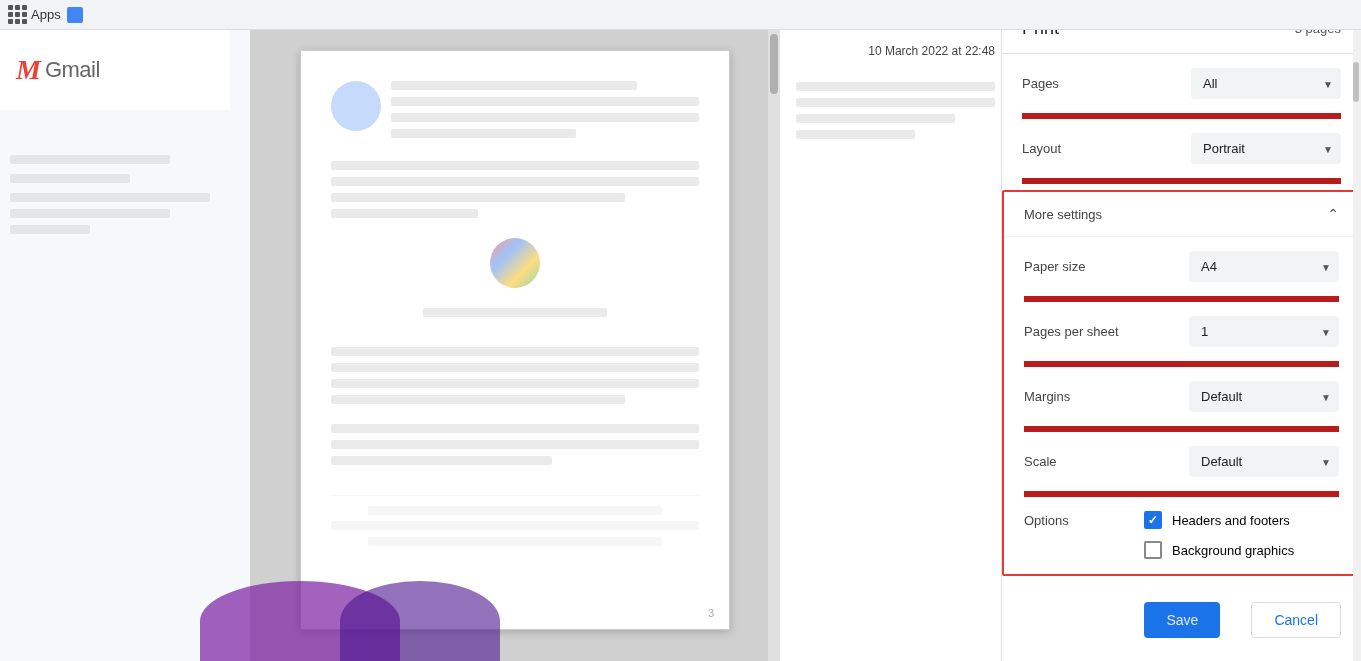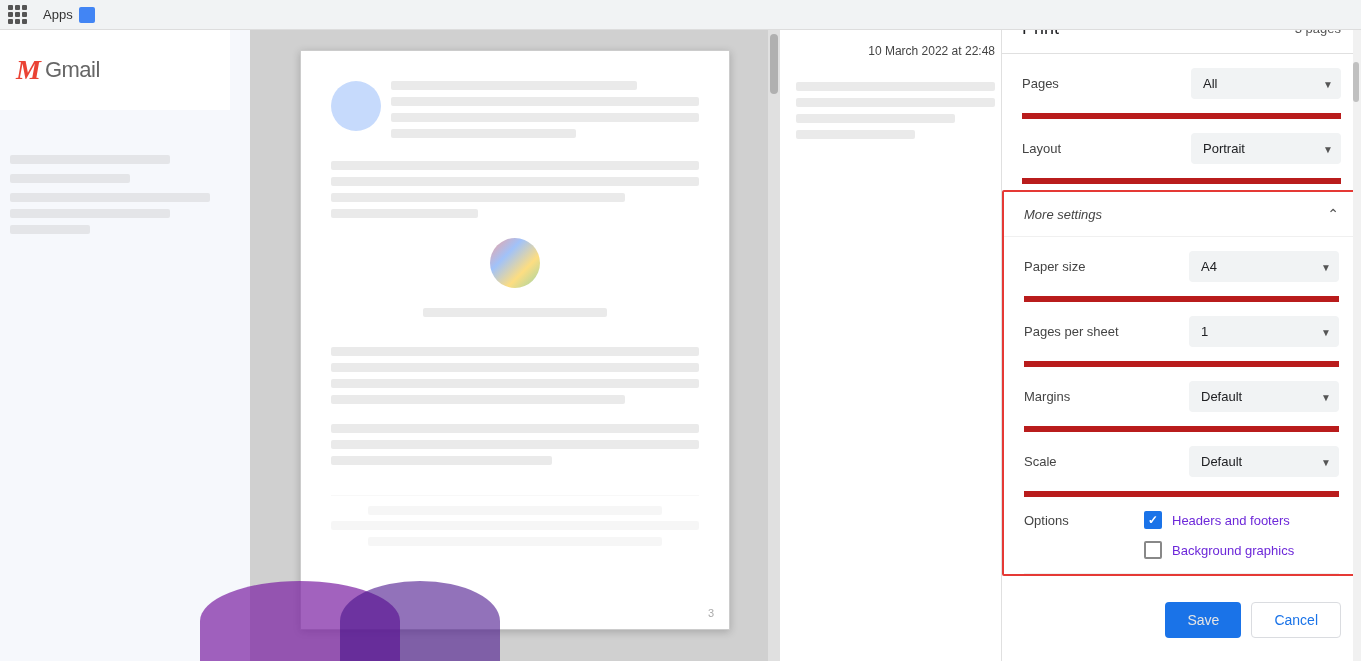--- a/index.html
+++ b/index.html
@@ -222,21 +222,20 @@
       display: flex;
       justify-content: space-between;
       align-items: center;
       padding: 14px 20px;
       cursor: pointer;
       border-bottom: 1px solid #f0f0f0;
     }
     .more-settings-label {
       font-size: 13px;
       color: #444;
-      font-style: italic;
     }
     .chevron-icon {
       color: #555;
       font-size: 14px;
     }
 
     .more-settings-content {
       padding: 0 20px;
     }
 
@@ -281,21 +280,21 @@
     .checkbox-unchecked {
       width: 18px;
       height: 18px;
       background: #fff;
       border: 2px solid #888;
       border-radius: 2px;
       flex-shrink: 0;
     }
     .check-label {
       font-size: 13px;
-      color: #6d28d9;
+      color: #000000;
     }
 
     
     .print-actions {
       display: flex;
       justify-content: flex-end;
       gap: 10px;
       padding: 20px 20px 20px 20px;
     }
     .btn-save {
@@ -310,20 +309,21 @@
     }
     .btn-cancel {
       background: #fff;
       color: #1a73e8;
       border: 1px solid #dadce0;
       border-radius: 4px;
       padding: 9px 22px;
       font-size: 14px;
       cursor: pointer;
       font-weight: 500;
+      margin-left: 21px;
     }
 
     
     .right-bg {
       position: absolute;
       top: 30px;
       left: 780px;
       width: 231px;
       height: 631px;
       background: #fff;
@@ -366,21 +366,21 @@
     <div class="apps-dot"></div>
       <div class="apps-dot"></div>
       <div class="apps-dot"></div>
     <div class="apps-dot"></div>
       <div class="apps-dot"></div>
       <div class="apps-dot"></div>
     <div class="apps-dot"></div>
       <div class="apps-dot"></div>
       <div class="apps-dot"></div>
   </div>
-  <span style="font-size:13px; color:#333; margin-left:16px;">Apps</span>
+  <span style="font-size:13px; color:#333; margin-left:4px;">Apps</span>
   <div class="favicon"></div>
 </div>
 
 <div class="gmail-header">
   <span class="gmail-logo-m">M</span>
   <span class="gmail-title">Gmail</span>
 </div>
 
 <div class="bg-area">
 

